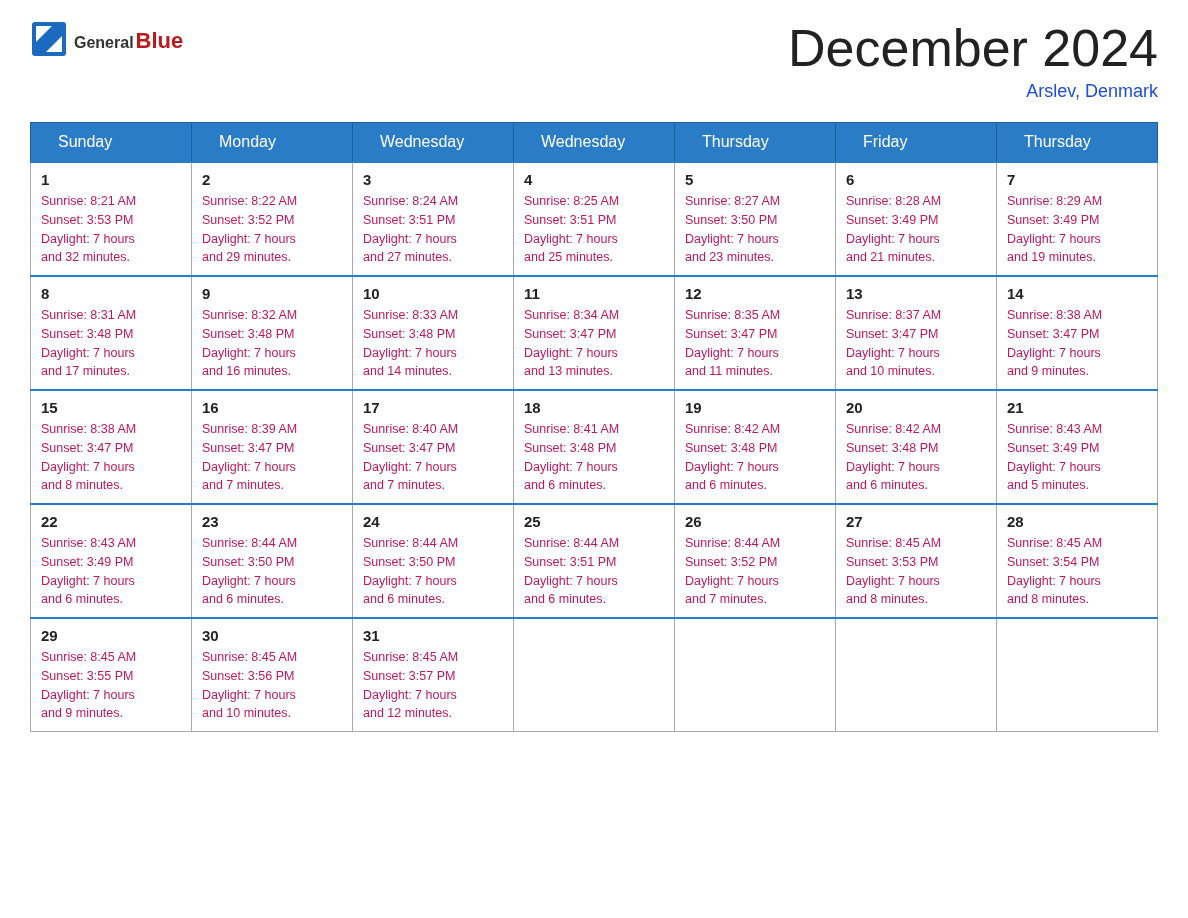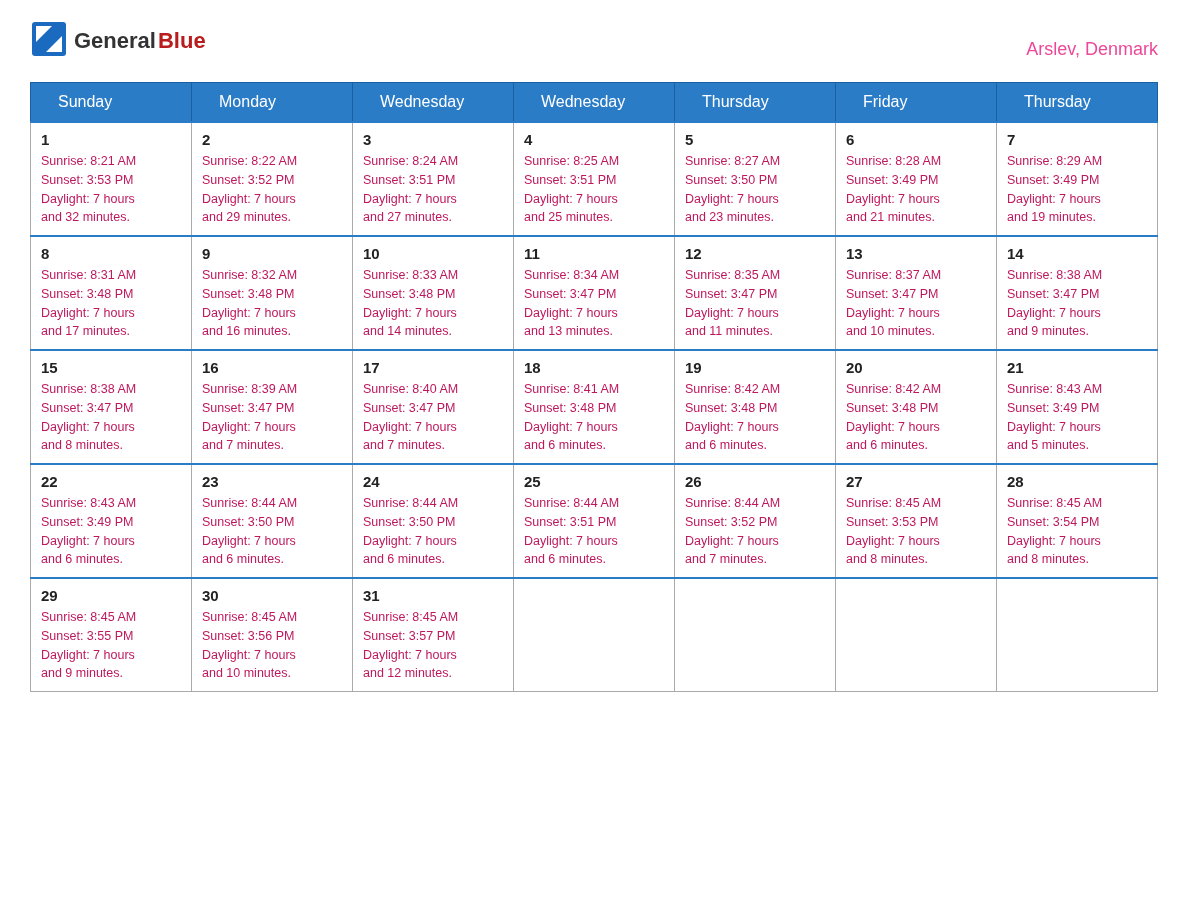--- a/index.html
+++ b/index.html
@@ -20,22 +20,22 @@
       text-align: right;
     }
     .month-title {
       font-size: 52px;
       font-weight: normal;
       color: #222;
       line-height: 1.1;
     }
     .location {
       font-size: 18px;
-      color: #ec4899;
-      margin-top: 19px;
+      color: #1d4ed8;
+      margin-top: 4px;
     }
     .calendar {
       width: 100%;
       border-collapse: collapse;
       border: 1px solid #888;
     }
     .calendar th {
       background-color: #2a7cc7;
       color: #fff;
       font-size: 16px;
@@ -99,27 +99,28 @@
     <div class="logo-row">
       <div class="logo-svg-wrap">
         <svg width="38" height="38" viewBox="0 0 38 38">
           <rect x="2" y="2" width="34" height="34" rx="3" fill="#1a6bbf"></rect>
           <polygon points="6,6 22,6 6,22" fill="white"></polygon>
           <polygon points="32,16 32,32 16,32" fill="white"></polygon>
         </svg>
       </div>
       <div>
         <div style="display:flex; align-items:baseline; gap:2px;">
-          <span style="font-size:22px;font-weight:bold;color:#333;">General</span>
+          <span style="font-size:16px;font-weight:bold;color:#333;">General</span>
           <span style="font-size:22px;font-weight:bold;color:#b91c1c;">Blue</span>
         </div>
       </div>
     </div>
   </div>
   <div class="title-section">
+    <div class="month-title">December 2024</div>
     <div class="location">Arslev, Denmark</div>
   </div>
 </div>
 
 <table class="calendar">
   <thead>
     <tr>
     <th>Sunday</th>
         <th>Monday</th>
         <th>Wednesday</th>

